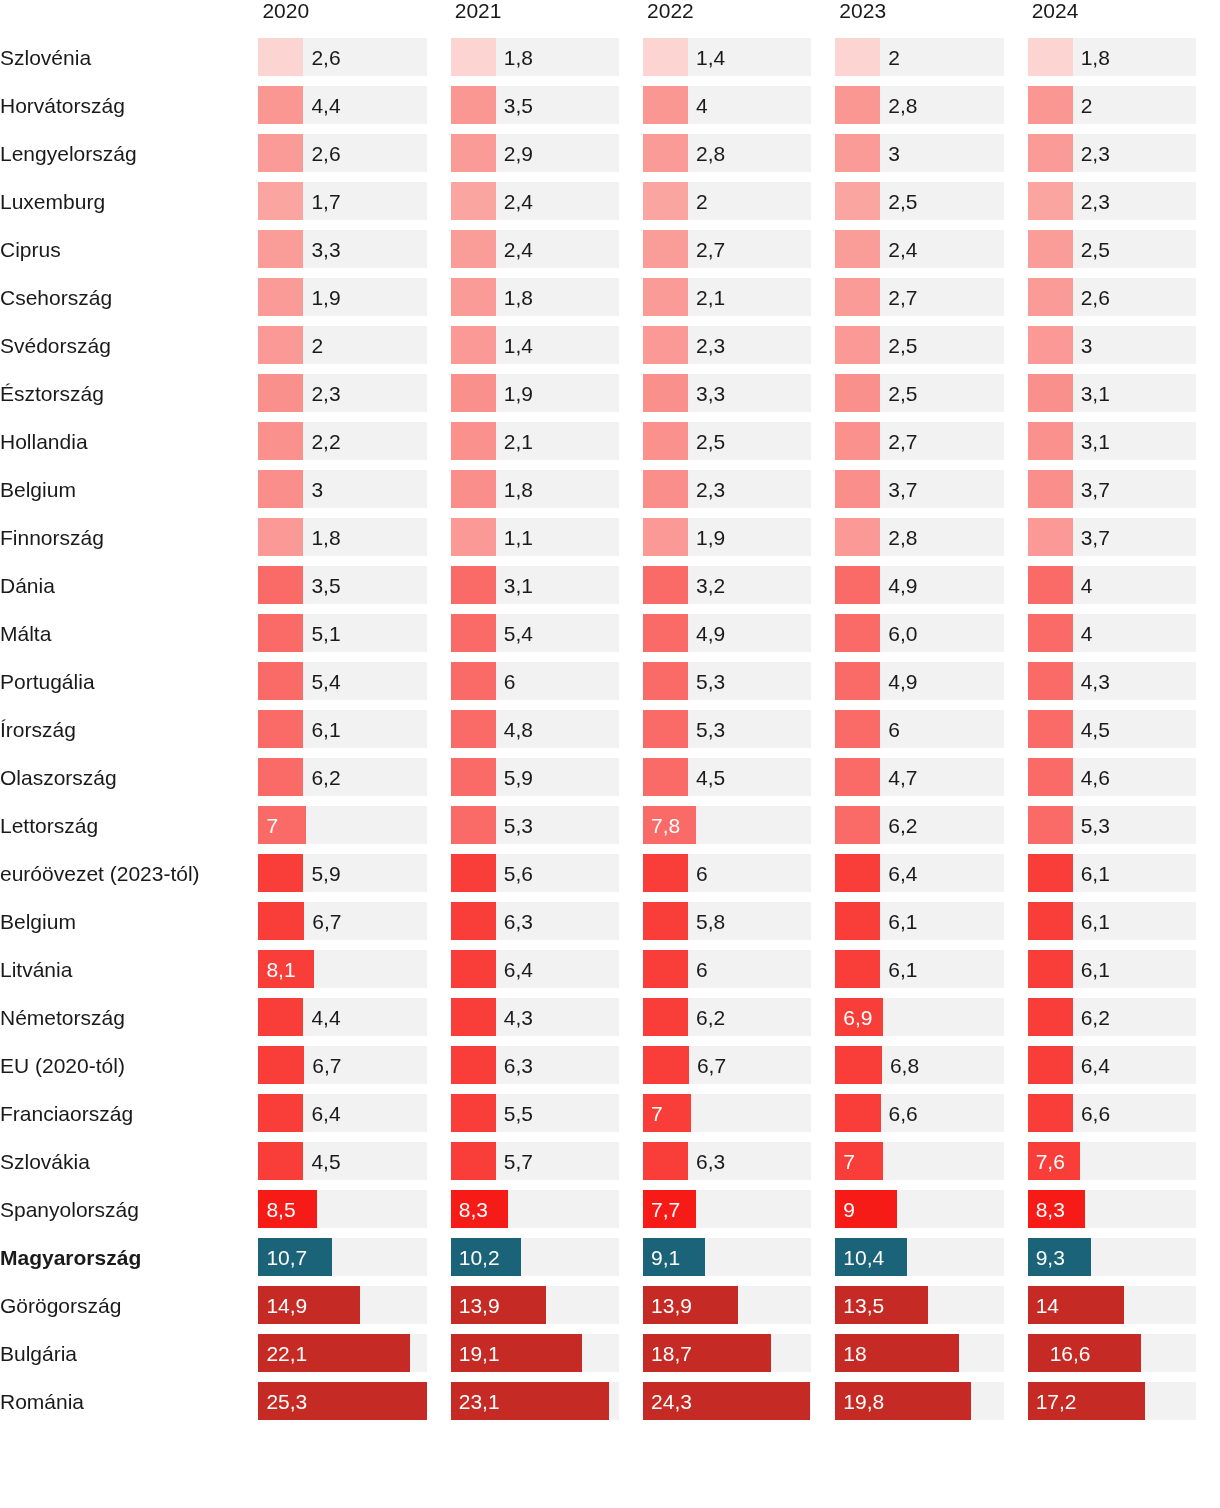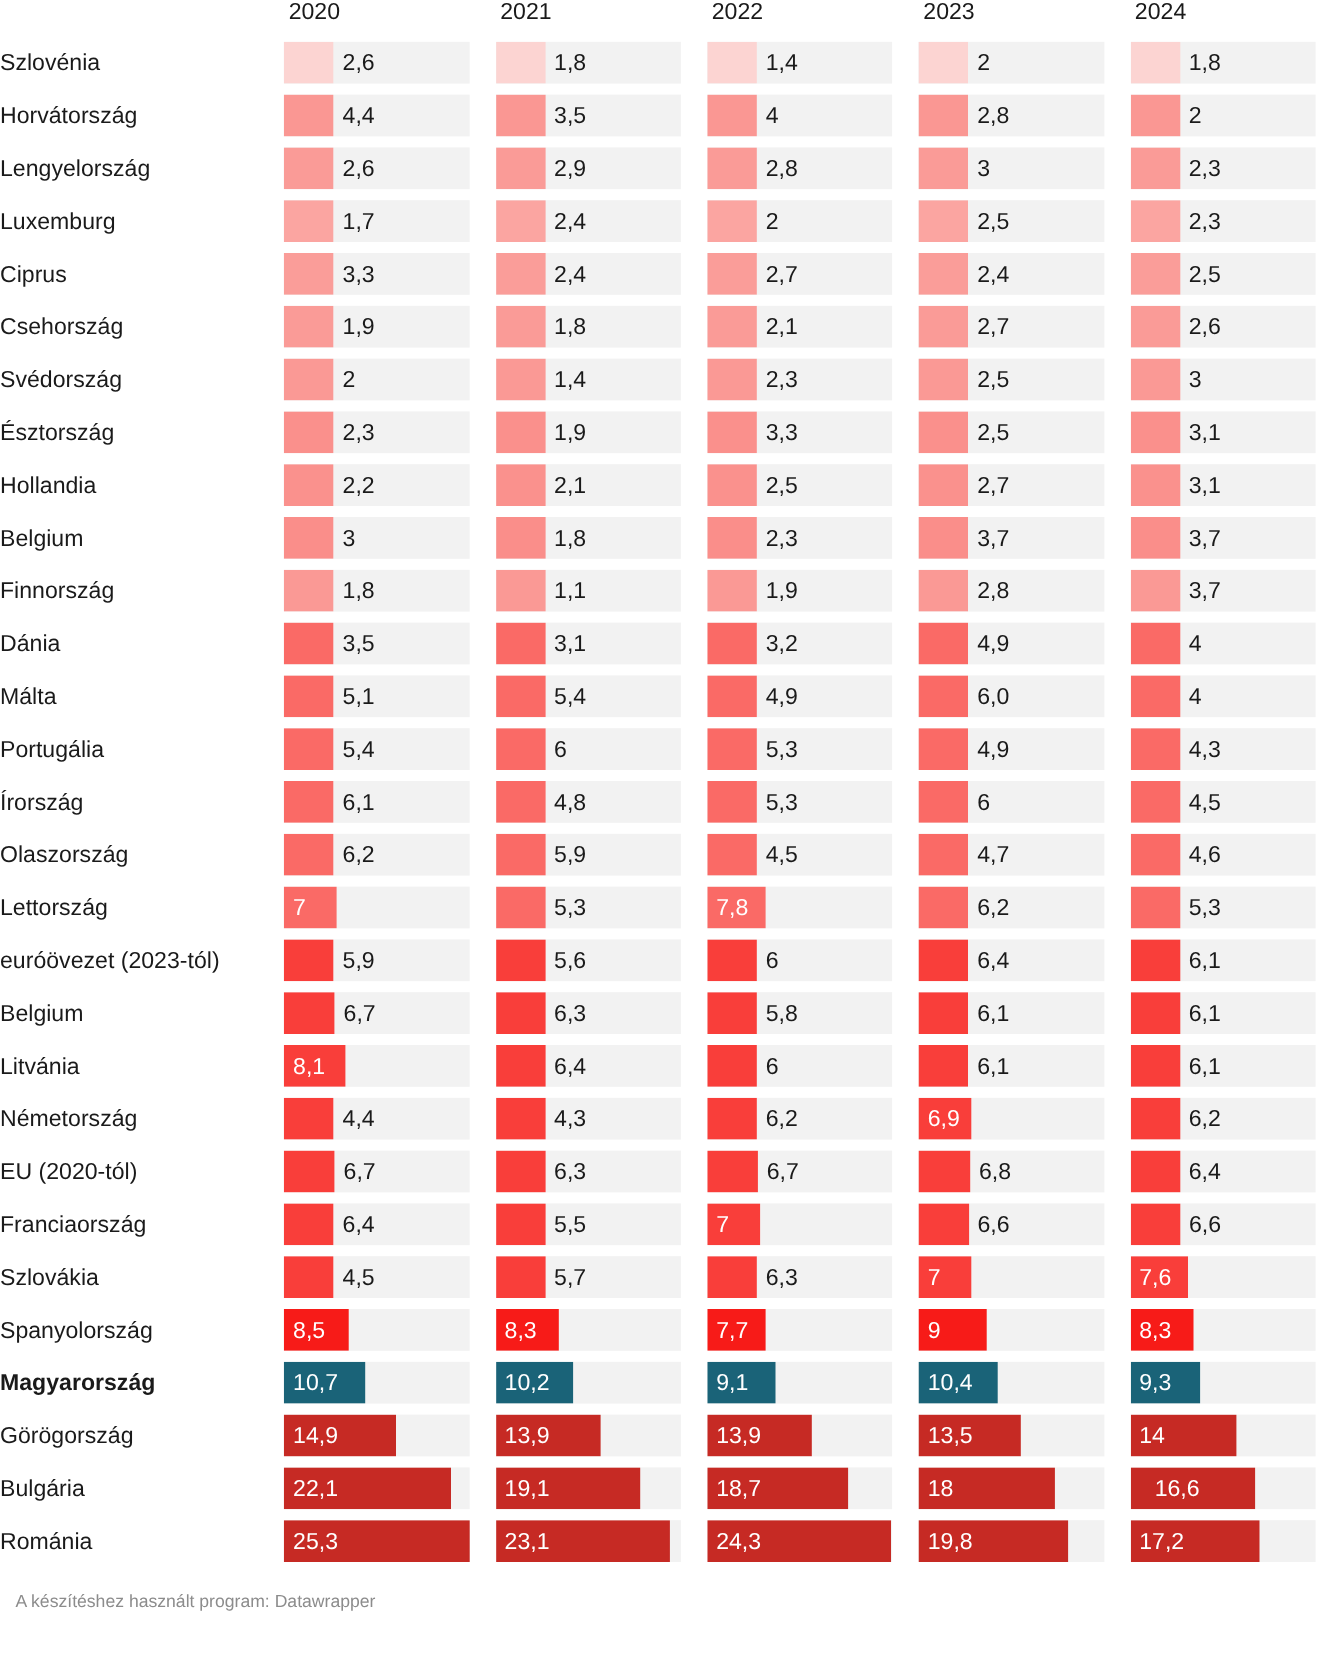--- a/index.html
+++ b/index.html
@@ -1064,14 +1064,13 @@
           </td>
           <td class="cell">
             <div class="track">
               <div class="bar" style="width: 117.82px; background: rgb(198, 42, 36);"></div>
               <span class="val inside" style="left: 8px;">17,2</span>
             </div>
           </td>
         </tr>
       </tbody>
   </table>
-  <div class="footer">A készítéshez használt program: Datawrapper</div>
 </div>
 
 </body></html>

